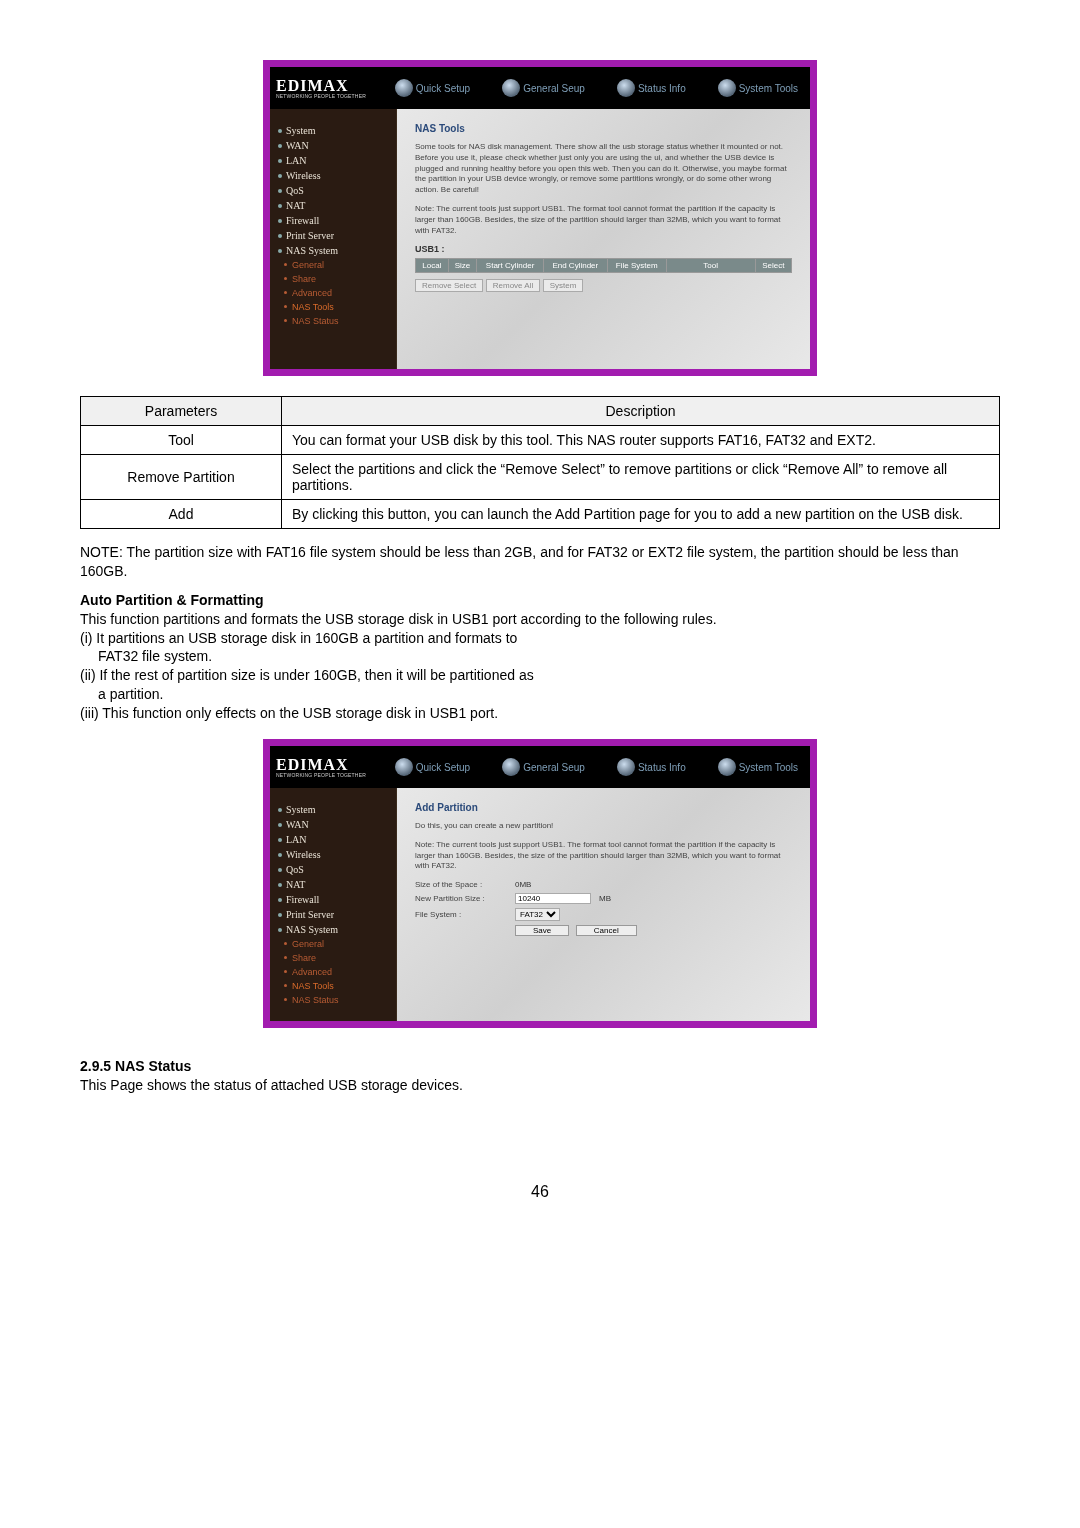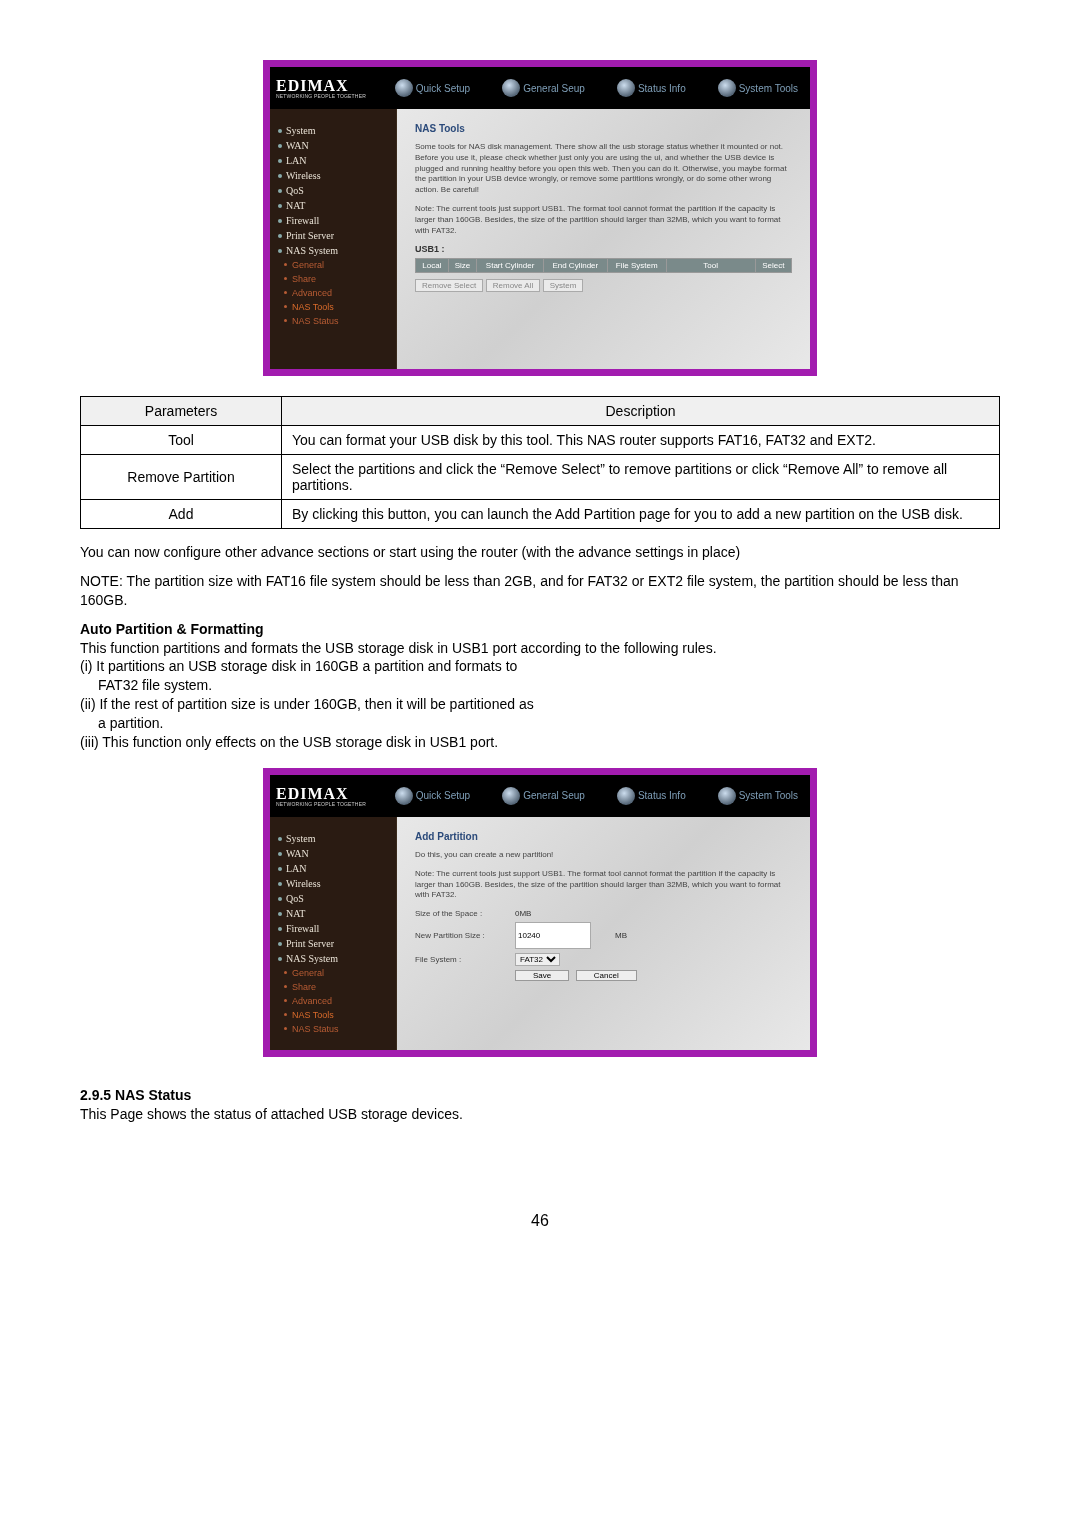--- a/index.html
+++ b/index.html
@@ -109,21 +109,21 @@
   }
   .tool-btn {
     font-size:8px;
     padding:1px 6px;
     background:#eaeaea;
     border:1px solid #aaa;
     color:#888;
   }
   .form-row{ display:flex; align-items:center; margin-bottom:4px; font-size:8px;}
   .form-row label{ width:100px; color:#444;}
-  .form-row input[type="text"]{ width:70px; font-size:8px; border:1px solid #aaa; padding:8px 2px;}
+  .form-row input[type="text"]{ width:70px; font-size:8px; border:1px solid #aaa; padding:0 2px;}
   .form-row select{ font-size:8px; border:1px solid #aaa;}
   .form-btn{ font-size:8px; padding:0 17px; border:1px solid #999; background:#eee; margin-right:4px;}
 
   
   .doc-table {
     width: 100%;
     border-collapse: collapse;
     margin: 10px 0 14px 0;
     font-size: 14px;
   }
@@ -235,21 +235,20 @@
       <td class="param">Remove Partition</td>
       <td>Select the partitions and click the “Remove Select” to remove partitions or click “Remove All” to remove all partitions.</td>
     </tr>
     <tr>
       <td class="param">Add</td>
       <td>By clicking this button, you can launch the Add Partition page for you to add a new partition on the USB disk.</td>
     </tr>
   </tbody>
     </table>
 
-  <div class="doc-text">You can now configure other advance sections or start using the router (with the advance settings in place)</div>
   <div class="doc-text">NOTE: The partition size with FAT16 file system should be less than 2GB, and for FAT32 or EXT2 file system, the partition should be less than 160GB.</div>
 
   <div class="doc-text" style="margin-bottom:0;">
     <span class="doc-bold">Auto Partition &amp; Formatting</span><br>
     <span>This function partitions and formats the USB storage disk in USB1 port according to the following rules.</span><br>
     <span>(i) It partitions an USB storage disk in 160GB a partition and formats to</span><br>
     <span style="padding-left:18px;display:inline-block;">FAT32 file system.</span><br>
     <span>(ii) If the rest of partition size is under 160GB, then it will be partitioned as</span><br>
     <span style="padding-left:18px;display:inline-block;">a partition.</span><br>
     <span>(iii) This function only effects on the USB storage disk in USB1 port.</span>
@@ -302,21 +301,21 @@
         <p>Do this, you can create a new partition!</p>
         <p class="note">Note: The current tools just support USB1. The format tool cannot format the partition if the capacity is larger than 160GB. Besides, the size of the partition should larger than 32MB, which you want to format with FAT32.</p>
 
         <div class="form-row">
           <label>Size of the Space :</label>
           <span>0MB</span>
         </div>
         <div class="form-row">
           <label>New Partition Size :</label>
           <input type="text" value="10240" style="">
-          <span style="margin-left:24px;">MB</span>
+          <span style="margin-left:8px;">MB</span>
         </div>
         <div class="form-row">
           <label>File System :</label>
           <select>
             <option>FAT32</option>
           </select>
         </div>
         <div style="margin-left:100px;margin-top:2px;">
           <button class="form-btn">Save</button>
           <button class="form-btn">Cancel</button>

